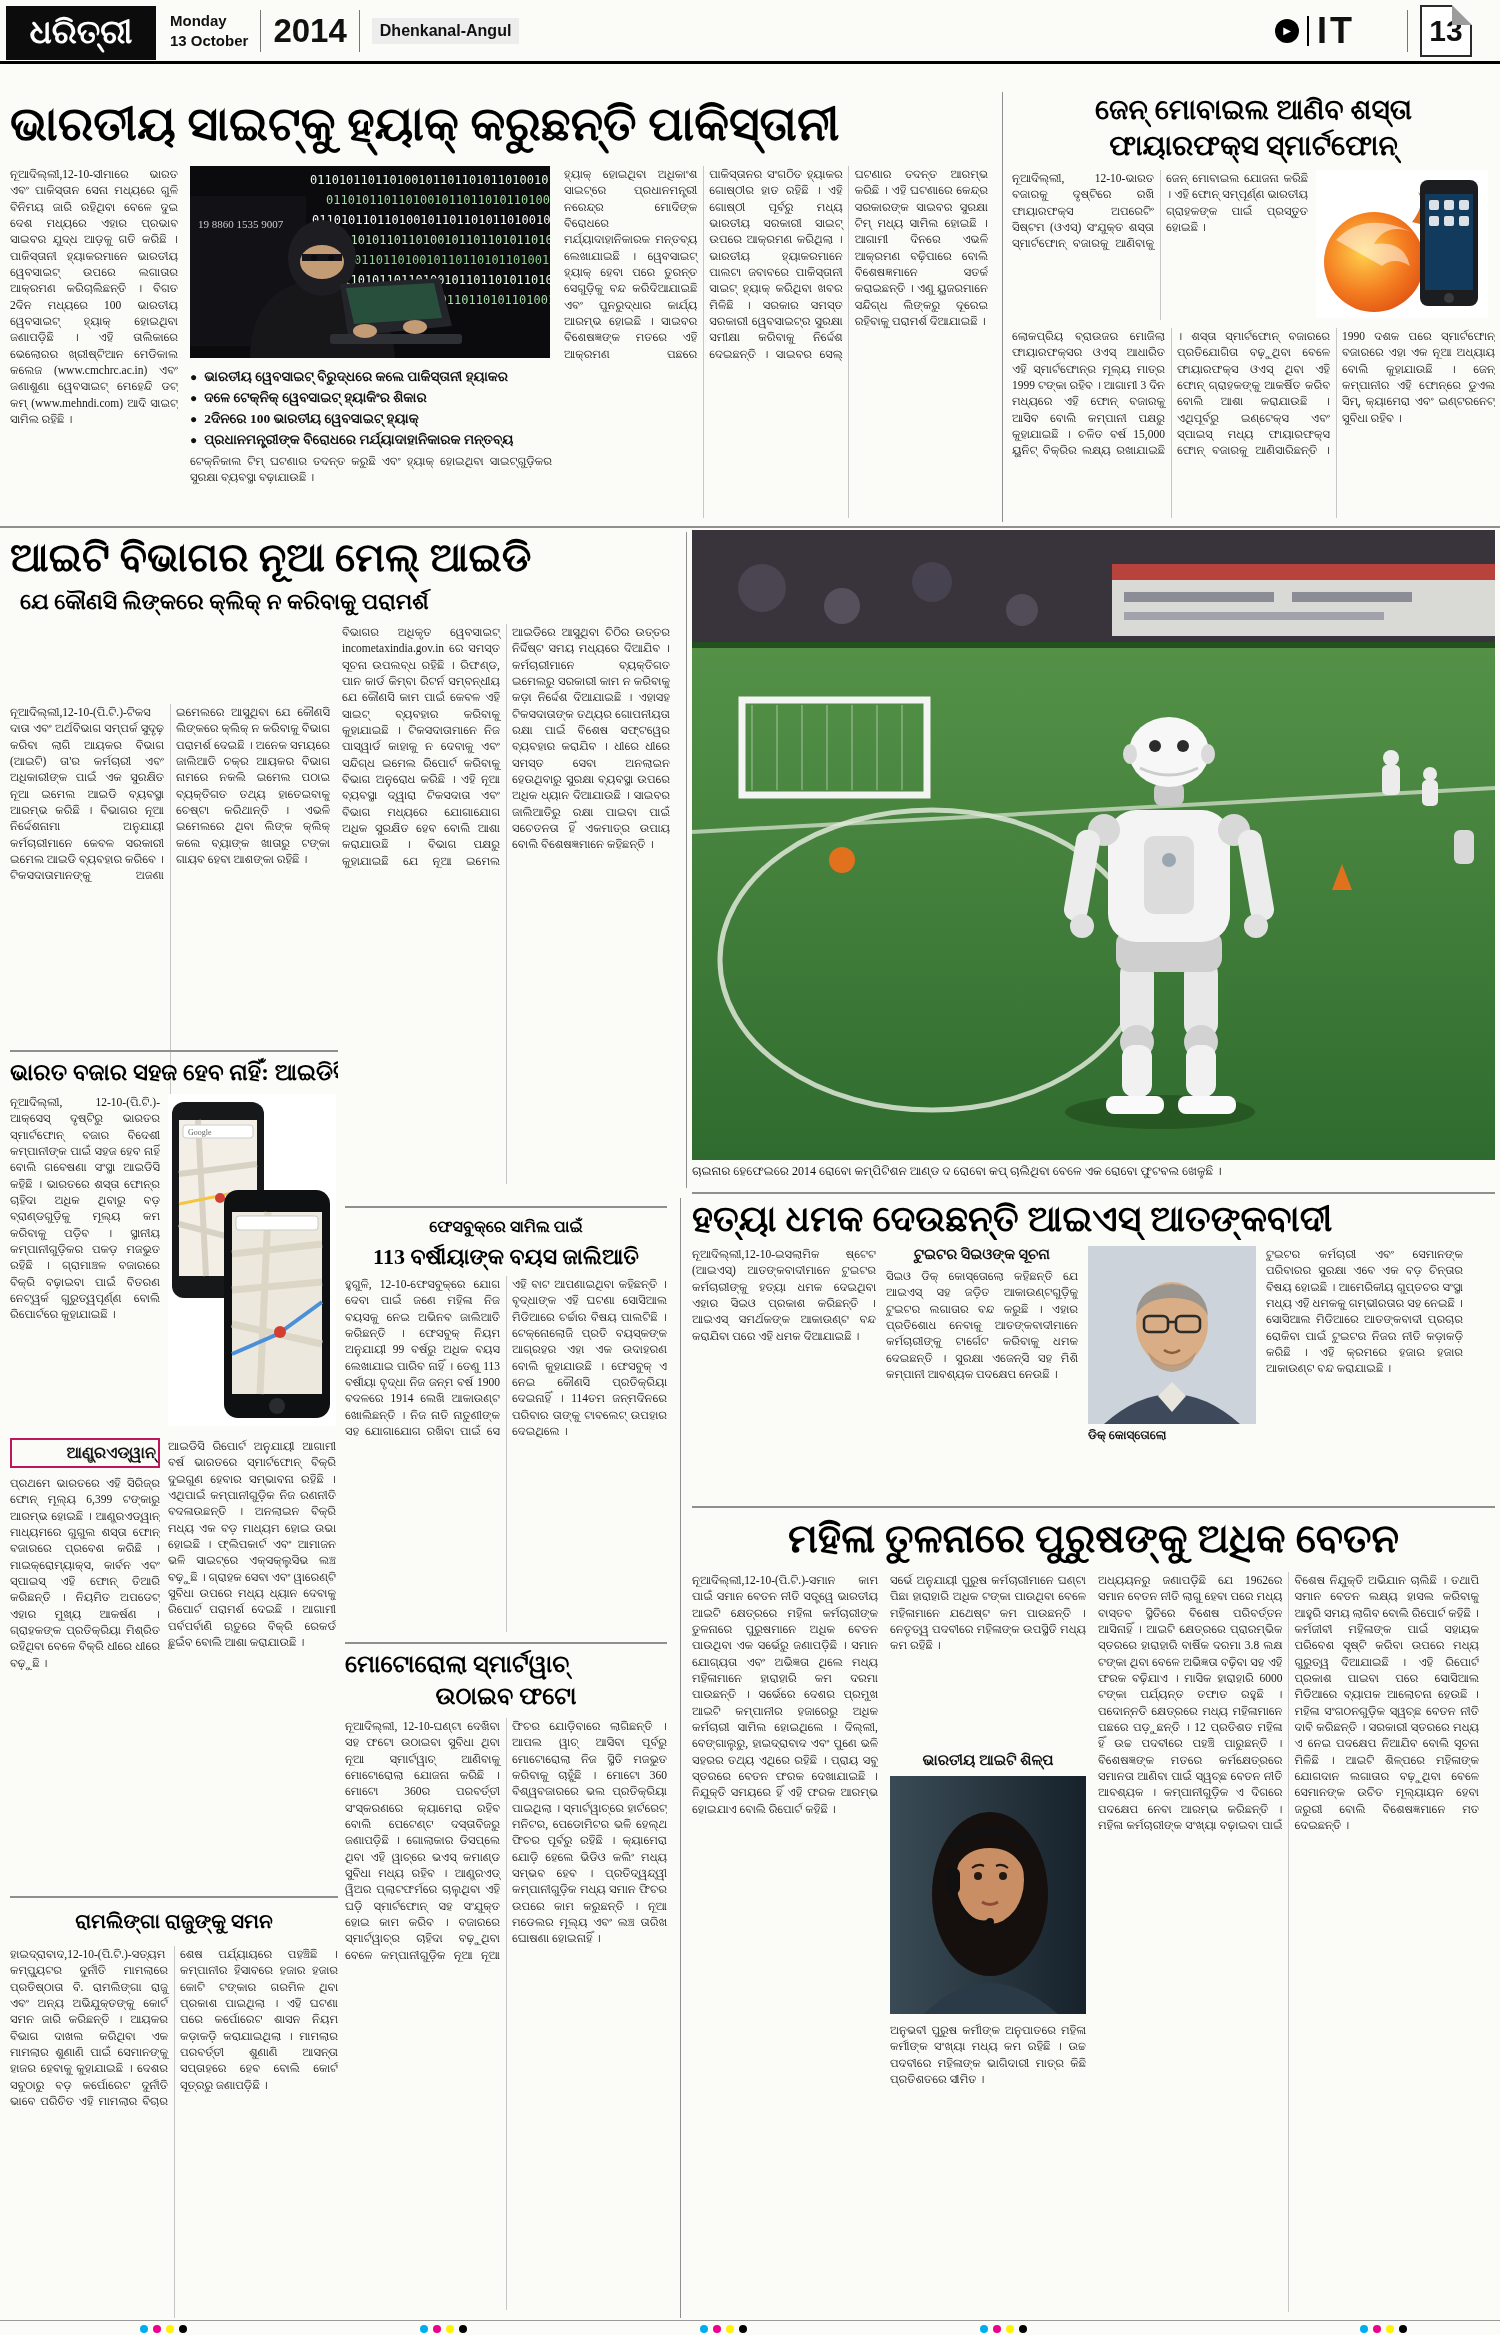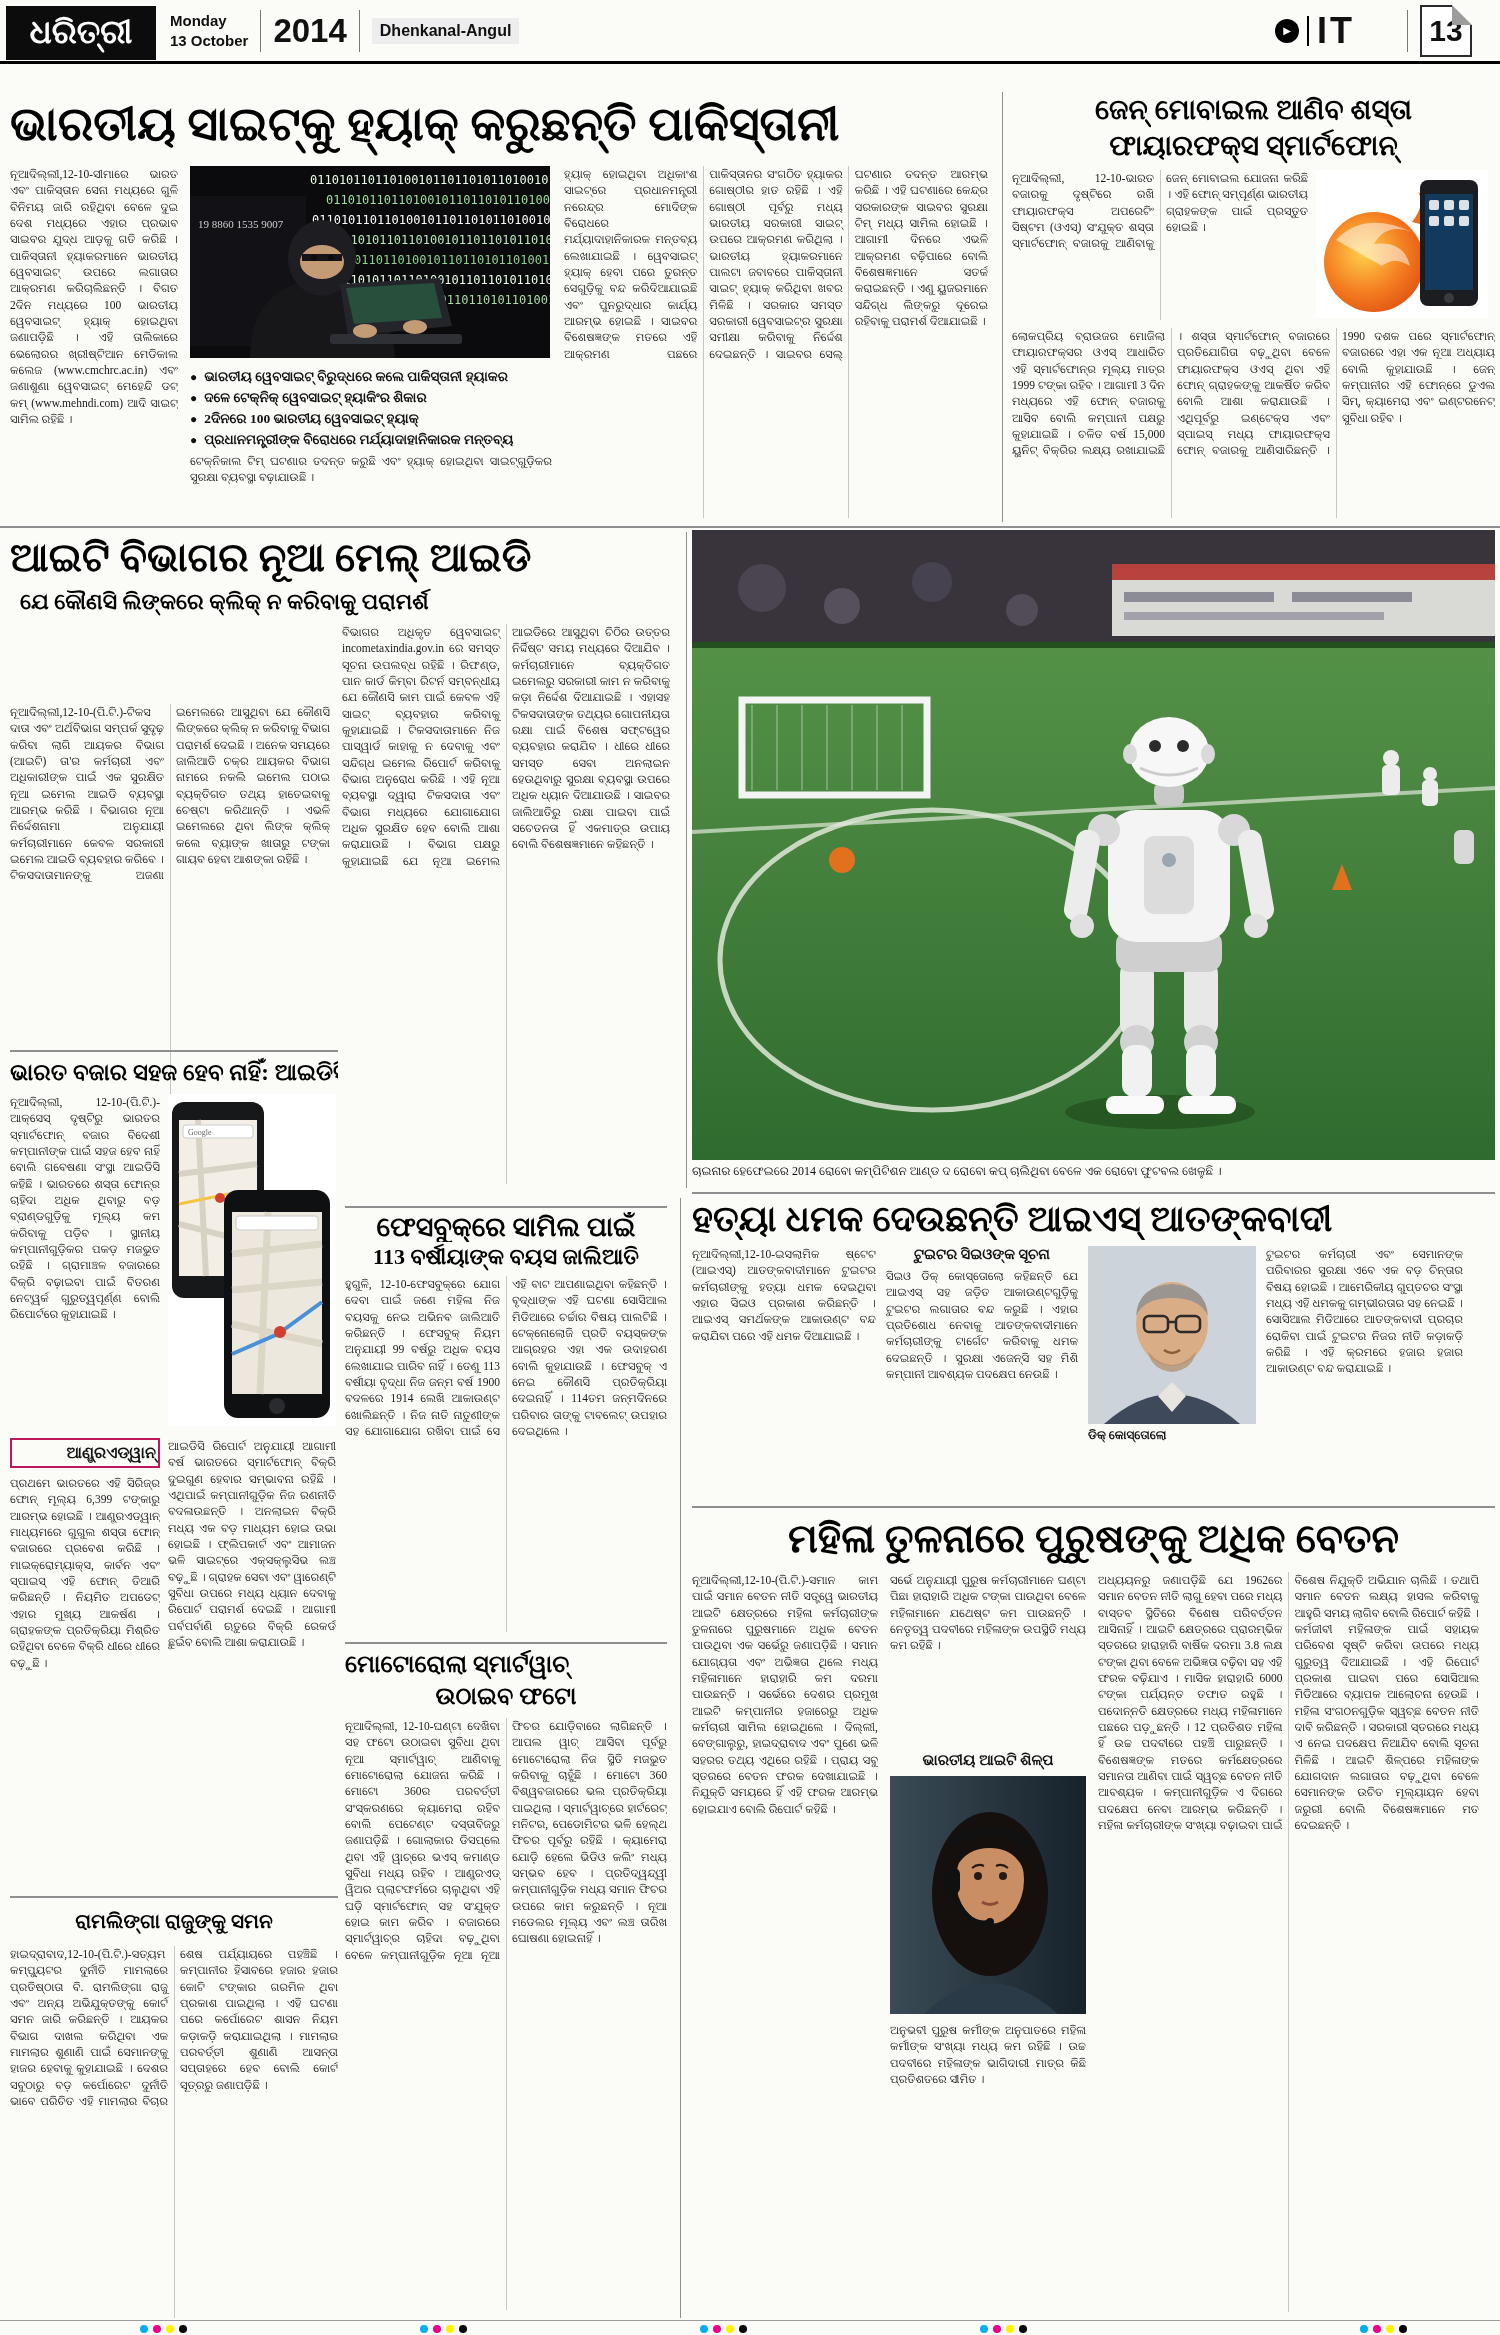--- a/index.html
+++ b/index.html
@@ -283,21 +283,21 @@
   </div>
 
   <div class="abs rule" style="left:10px;top:1896px;width:328px;height:2px"></div>
   <div class="abs" style="left:10px;top:1902px;width:328px;height:418px">
     <div class="hl" style="font-size:20px;line-height:38px;text-align:center">ରାମଲିଙ୍ଗା ରାଜୁଙ୍କୁ ସମନ</div>
     <div class="bt c2" style="height:372px;margin-top:6px">ହାଇଦ୍ରାବାଦ,12-10-(ପି.ଟି.)-ସତ୍ୟମ କମ୍ପ୍ୟୁଟର ଦୁର୍ନୀତି ମାମଲାରେ ପ୍ରତିଷ୍ଠାତା ବି. ରାମଲିଙ୍ଗା ରାଜୁ ଏବଂ ଅନ୍ୟ ଅଭିଯୁକ୍ତଙ୍କୁ କୋର୍ଟ ସମନ ଜାରି କରିଛନ୍ତି । ଆୟକର ବିଭାଗ ଦାଖଲ କରିଥିବା ଏକ ମାମଲାର ଶୁଣାଣି ପାଇଁ ସେମାନଙ୍କୁ ହାଜର ହେବାକୁ କୁହାଯାଇଛି । ଦେଶର ସବୁଠାରୁ ବଡ଼ କର୍ପୋରେଟ ଦୁର୍ନୀତି ଭାବେ ପରିଚିତ ଏହି ମାମଲାର ବିଚାର ଶେଷ ପର୍ଯ୍ୟାୟରେ ପହଞ୍ଚିଛି । କମ୍ପାନୀର ହିସାବରେ ହଜାର ହଜାର କୋଟି ଟଙ୍କାର ଗରମିଳ ଥିବା ପ୍ରକାଶ ପାଇଥିଲା । ଏହି ଘଟଣା ପରେ କର୍ପୋରେଟ ଶାସନ ନିୟମ କଡ଼ାକଡ଼ି କରାଯାଇଥିଲା । ମାମଲାର ପରବର୍ତ୍ତୀ ଶୁଣାଣି ଆସନ୍ତା ସପ୍ତାହରେ ହେବ ବୋଲି କୋର୍ଟ ସୂତ୍ରରୁ ଜଣାପଡ଼ିଛି ।</div>
   </div>
 
   <div class="abs rule" style="left:345px;top:1206px;width:322px;height:2px"></div>
   <div class="abs" style="left:345px;top:1212px;width:322px;height:424px">
-    <div class="hl" style="font-size:27px;line-height:30px;text-align:center">ଫେସବୁକ୍‌ରେ ସାମିଲ ପାଇଁ</div>
+    <div class="hl" style="font-size:16px;line-height:30px;text-align:center">ଫେସବୁକ୍‌ରେ ସାମିଲ ପାଇଁ</div>
     <div class="hl" style="font-size:22px;line-height:30px;text-align:center">113 ବର୍ଷୀୟାଙ୍କ ବୟସ ଜାଲିଆତି</div>
     <div class="bt c2" style="height:356px;margin-top:4px">ହୁଗୁଳି, 12-10-ଫେସବୁକ୍‌ରେ ଯୋଗ ଦେବା ପାଇଁ ଜଣେ ମହିଳା ନିଜ ବୟସକୁ ନେଇ ଅଭିନବ ଜାଲିଆତି କରିଛନ୍ତି । ଫେସବୁକ୍ ନିୟମ ଅନୁଯାୟୀ 99 ବର୍ଷରୁ ଅଧିକ ବୟସ ଲେଖାଯାଇ ପାରିବ ନାହିଁ । ତେଣୁ 113 ବର୍ଷୀୟା ବୃଦ୍ଧା ନିଜ ଜନ୍ମ ବର୍ଷ 1900 ବଦଳରେ 1914 ଲେଖି ଆକାଉଣ୍ଟ ଖୋଲିଛନ୍ତି । ନିଜ ନାତି ନାତୁଣୀଙ୍କ ସହ ଯୋଗାଯୋଗ ରଖିବା ପାଇଁ ସେ ଏହି ବାଟ ଆପଣାଇଥିବା କହିଛନ୍ତି । ବୃଦ୍ଧାଙ୍କ ଏହି ଘଟଣା ସୋସିଆଲ ମିଡିଆରେ ଚର୍ଚ୍ଚାର ବିଷୟ ପାଲଟିଛି । ଟେକ୍ନୋଲୋଜି ପ୍ରତି ବୟସ୍କଙ୍କ ଆଗ୍ରହର ଏହା ଏକ ଉଦାହରଣ ବୋଲି କୁହାଯାଉଛି । ଫେସବୁକ୍ ଏ ନେଇ କୌଣସି ପ୍ରତିକ୍ରିୟା ଦେଇନାହିଁ । 114ତମ ଜନ୍ମଦିନରେ ପରିବାର ତାଙ୍କୁ ଟାବଲେଟ୍ ଉପହାର ଦେଇଥିଲେ ।</div>
   </div>
 
   <div class="abs rule" style="left:345px;top:1642px;width:322px;height:2px"></div>
   <div class="abs" style="left:345px;top:1648px;width:322px;height:668px">
     <div class="hl" style="font-size:24px;line-height:32px;text-align:left">ମୋଟୋରୋଲା ସ୍ମାର୍ଟୱାଚ୍</div>
     <div class="hl" style="font-size:24px;line-height:32px;text-align:center">ଉଠାଇବ ଫଟୋ</div>
     <div class="bt c2" style="height:592px;margin-top:6px">ନୂଆଦିଲ୍ଲୀ, 12-10-ଘଣ୍ଟା ଦେଖିବା ସହ ଫଟୋ ଉଠାଇବା ସୁବିଧା ଥିବା ନୂଆ ସ୍ମାର୍ଟୱାଚ୍ ଆଣିବାକୁ ମୋଟୋରୋଲା ଯୋଜନା କରିଛି । ମୋଟୋ 360ର ପରବର୍ତ୍ତୀ ସଂସ୍କରଣରେ କ୍ୟାମେରା ରହିବ ବୋଲି ପେଟେଣ୍ଟ ଦସ୍ତାବିଜରୁ ଜଣାପଡ଼ିଛି । ଗୋଲାକାର ଡିସପ୍ଲେ ଥିବା ଏହି ୱାଚ୍‌ରେ ଭଏସ୍ କମାଣ୍ଡ ସୁବିଧା ମଧ୍ୟ ରହିବ । ଆଣ୍ଡ୍ରଏଡ୍ ୱିଅର ପ୍ଲାଟଫର୍ମରେ ଚାଲୁଥିବା ଏହି ଘଡ଼ି ସ୍ମାର୍ଟଫୋନ୍ ସହ ସଂଯୁକ୍ତ ହୋଇ କାମ କରିବ । ବଜାରରେ ସ୍ମାର୍ଟୱାଚ୍‌ର ଚାହିଦା ବଢ଼ୁଥିବା ବେଳେ କମ୍ପାନୀଗୁଡ଼ିକ ନୂଆ ନୂଆ ଫିଚର ଯୋଡ଼ିବାରେ ଲାଗିଛନ୍ତି । ଆପଲ ୱାଚ୍ ଆସିବା ପୂର୍ବରୁ ମୋଟୋରୋଲା ନିଜ ସ୍ଥିତି ମଜଭୁତ କରିବାକୁ ଚାହୁଁଛି । ମୋଟୋ 360 ବିଶ୍ୱବଜାରରେ ଭଲ ପ୍ରତିକ୍ରିୟା ପାଇଥିଲା । ସ୍ମାର୍ଟୱାଚ୍‌ରେ ହାର୍ଟରେଟ୍ ମନିଟର, ପେଡୋମିଟର ଭଳି ହେଲ୍ଥ ଫିଚର ପୂର୍ବରୁ ରହିଛି । କ୍ୟାମେରା ଯୋଡ଼ି ହେଲେ ଭିଡିଓ କଲିଂ ମଧ୍ୟ ସମ୍ଭବ ହେବ । ପ୍ରତିଦ୍ୱନ୍ଦ୍ୱୀ କମ୍ପାନୀଗୁଡ଼ିକ ମଧ୍ୟ ସମାନ ଫିଚର ଉପରେ କାମ କରୁଛନ୍ତି । ନୂଆ ମଡେଲର ମୂଲ୍ୟ ଏବଂ ଲଞ୍ଚ ତାରିଖ ଘୋଷଣା ହୋଇନାହିଁ ।</div>
   </div>

